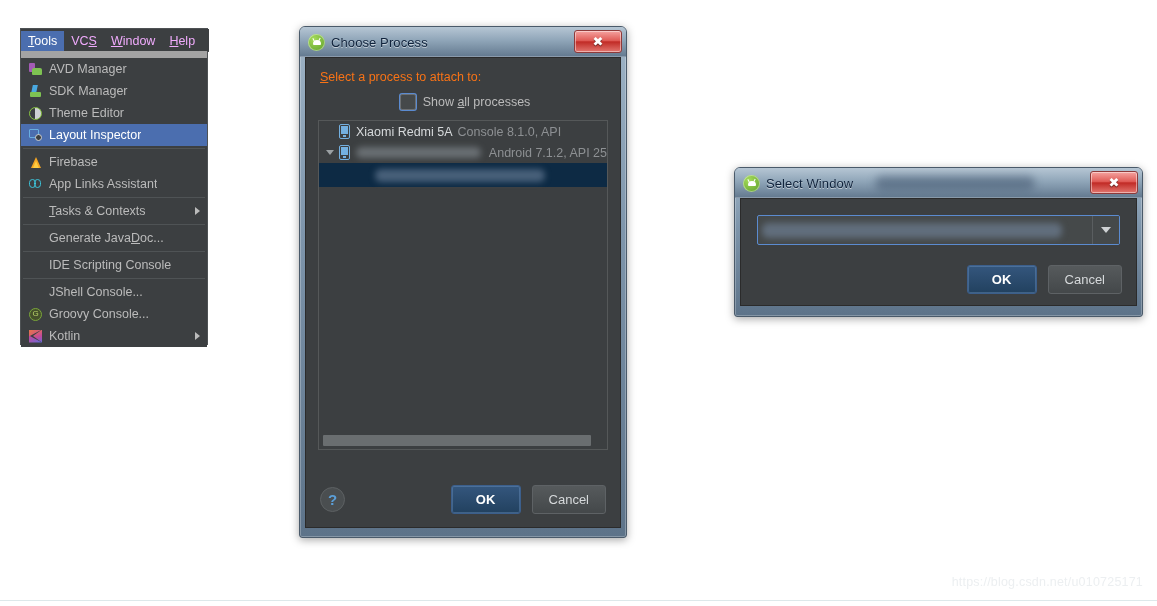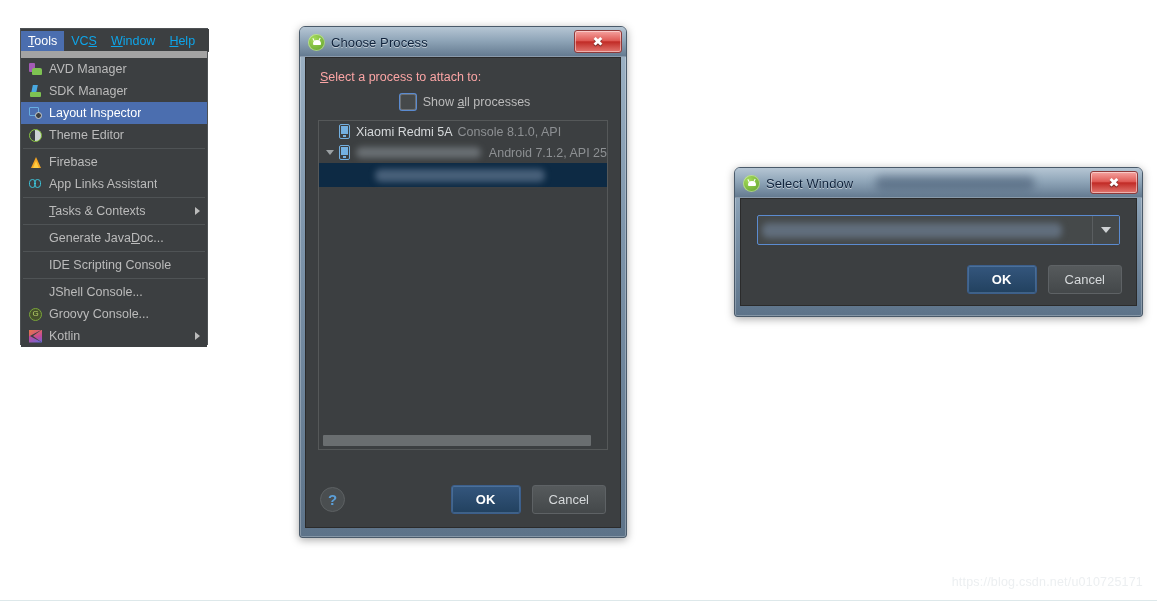--- a/index.html
+++ b/index.html
@@ -18,21 +18,21 @@
   #ide-menu{
     position:absolute;left:20px;top:28px;width:188px;height:317px;
     background:#3c3f41;border:1px solid #4e5254;box-sizing:border-box;
   }
   .menubar{
     position:absolute;left:0;top:0;width:188px;height:22px;
     background:#3c3f41;display:flex;align-items:flex-end;
     border-bottom:1px solid #4a4d4f;
   }
   .menubar-item{
-    font-size:12.5px;color:#0ea5e9;padding:3px 7px 3px 7px;line-height:14px;
+    font-size:12.5px;color:#f0abfc;padding:3px 7px 3px 7px;line-height:14px;
     white-space:nowrap;
   }
   .menubar-item.active{background:#4b6eaf;color:#ffffff;}
   .menubar-item u{text-decoration:underline;}
 
   .menu-popup{
     position:absolute;left:0;top:22px;width:186px;
     background:#3c3f41;border-top:7px solid #a3a3a3;
   }
   .menu-row{
@@ -129,21 +129,21 @@
     text-shadow:0 1px 1px rgba(0,0,0,.55);cursor:pointer;
   }
   .win .client{
     background:#3c3f41;margin:0 5px 5px 5px;border:1px solid #2b2b2b;
     box-sizing:border-box;position:relative;
   }
 
   
   #choose-process{left:299px;top:26px;width:328px;height:512px;}
   #choose-process .client{height:471px;padding:10px 12px 0 12px;}
-  .cp-label{font-size:12.5px;color:#fca5a5;margin:2px 0 10px 2px;}
+  .cp-label{font-size:12.5px;color:#f97316;margin:2px 0 10px 2px;}
   .cp-label u{text-decoration:underline;}
   .cp-check-row{display:flex;align-items:center;margin:0 0 10px 4px;justify-content:center;}
   .cp-checkbox{
     width:14px;height:14px;border:1px solid #6c7073;background:#45494a;
     border-radius:2px;margin-right:7px;flex:none;
     box-shadow:0 0 0 1px #5b8bd0;
   }
   .cp-check-label{font-size:12.5px;color:#bbbbbb;}
   .cp-check-label u{text-decoration:underline;}
   .cp-list{
@@ -252,35 +252,35 @@
     <div class="menu-row">
       <span class="mi-ico">
         <span class="ic-sdk">
             <i class="b"></i>
             <i class="g"></i>
           </span>
       </span>
       <span class="mi-label">SDK Manager</span>
     </div>
 
+    <div class="menu-row">
+      <span class="mi-ico">
+        <span class="ic-theme"></span>
+      </span>
+      <span class="mi-label">Theme Editor</span>
+    </div>
+
     <div class="menu-row sel">
       <span class="mi-ico">
         <span class="ic-li">
             <i class="f"></i>
             <i class="c"></i>
           </span>
       </span>
       <span class="mi-label">Layout Inspector</span>
-    </div>
-
-    <div class="menu-row">
-      <span class="mi-ico">
-        <span class="ic-theme"></span>
-      </span>
-      <span class="mi-label">Theme Editor</span>
     </div>
 
     <div class="menu-sep"></div>
 
     <div class="menu-row">
       <span class="mi-ico">
         <span class="ic-fire">
             <i class="a"></i>
             <i class="b"></i>
           </span>

